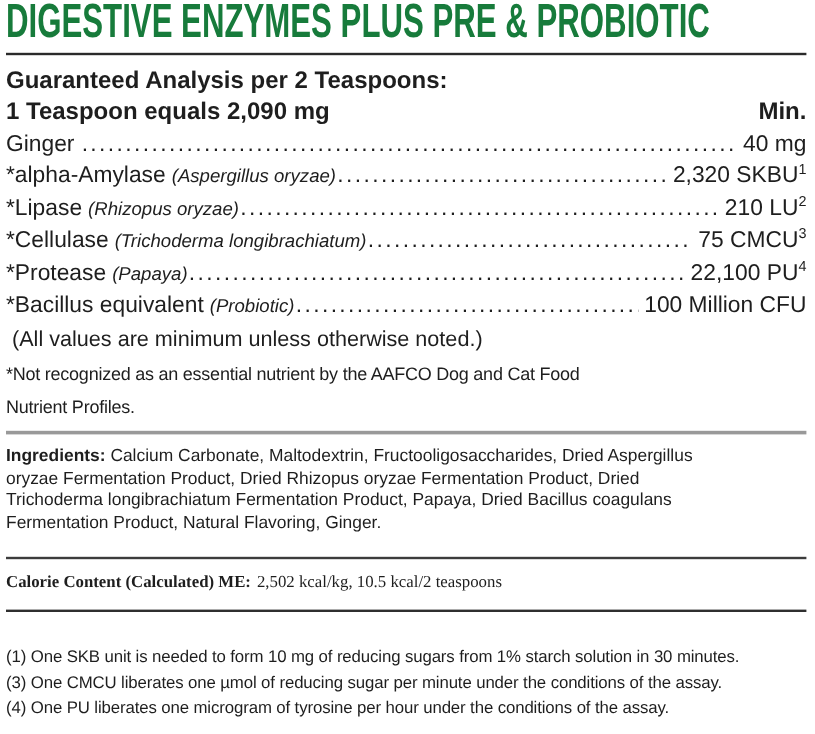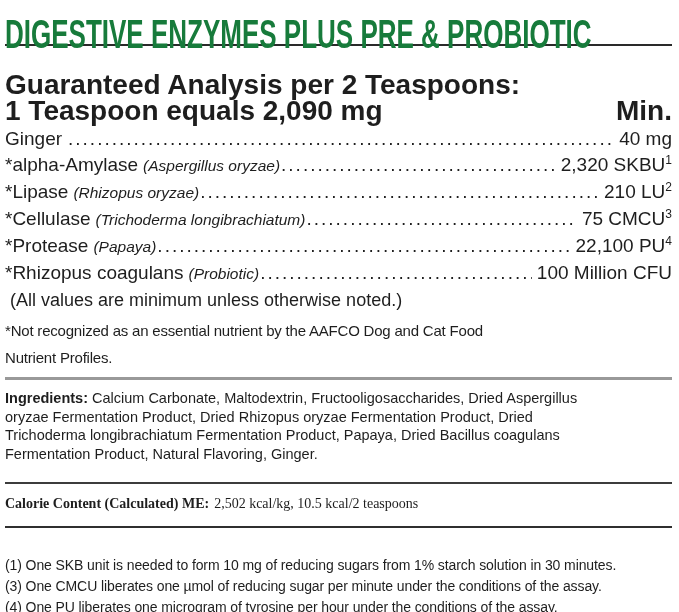--- a/index.html
+++ b/index.html
@@ -5,21 +5,21 @@
   * { margin: 0; padding: 0; box-sizing: border-box; }
   html, body { width: 679px; height: 612px; }
   body {
     background: #ffffff;
     color: #1e1e1e;
     font-family: "Liberation Sans", sans-serif;
     overflow: hidden;
     padding: 0 7px 0 5px;
   }
   .title {
-    padding-top: 16px;
+    padding-top: 0;
     height: 40px;
     overflow: visible;
     white-space: nowrap;
   }
   .title-inner {
     display: inline-block;
     font-size: 40px;
     font-weight: bold;
     line-height: 36px;
     color: #177b3b;
@@ -27,21 +27,21 @@
     transform-origin: 0 50%;
     letter-spacing: 0px;
     white-space: nowrap;
   }
   .rule { border: none; height: 0; }
   .rule-1 { border-top: 2px solid #2a2a2a; margin-top: 4px; }
   .rule-2 { border-top: 3px solid #999999; margin-top: 6px; }
   .rule-3 { border-top: 2px solid #3c3c3c; margin-top: 19px; }
   .rule-4 { border-top: 2px solid #2f2f2f; margin-top: 12px; }
 
-  .ga-header { margin-top: 26px; font-weight: bold; font-size: 28px; }
+  .ga-header { margin-top: 8px; font-weight: bold; font-size: 20px; }
   .ga-heading { line-height: 26px; }
   .ga-subline { display: flex; justify-content: space-between; line-height: 26px; }
 
   .rows { margin-top: 2px; }
   .row {
     display: flex;
     align-items: baseline;
     font-size: 19px;
     line-height: 26px;
     white-space: nowrap;
@@ -147,21 +147,21 @@
   </div>
 
   <div class="row">
     <span>*Protease</span>
     <span class="sci">(Papaya)</span>
     <span class="leader">..............................................................................................................................</span>
     <span class="value"><span>22,100 PU</span><sup>4</sup></span>
   </div>
 
   <div class="row">
-    <span>*Rhizopus coagulans</span>
+    <span>*Bacillus equivalent</span>
     <span class="sci">(Probiotic)</span>
     <span class="leader">..............................................................................................................................</span>
     <span class="value"><span>100 Million CFU</span><sup></sup></span>
   </div>
 
 </div>
 
 <div class="min-note">(All values are minimum unless otherwise noted.)</div>
 
 <div class="aafco-note">

